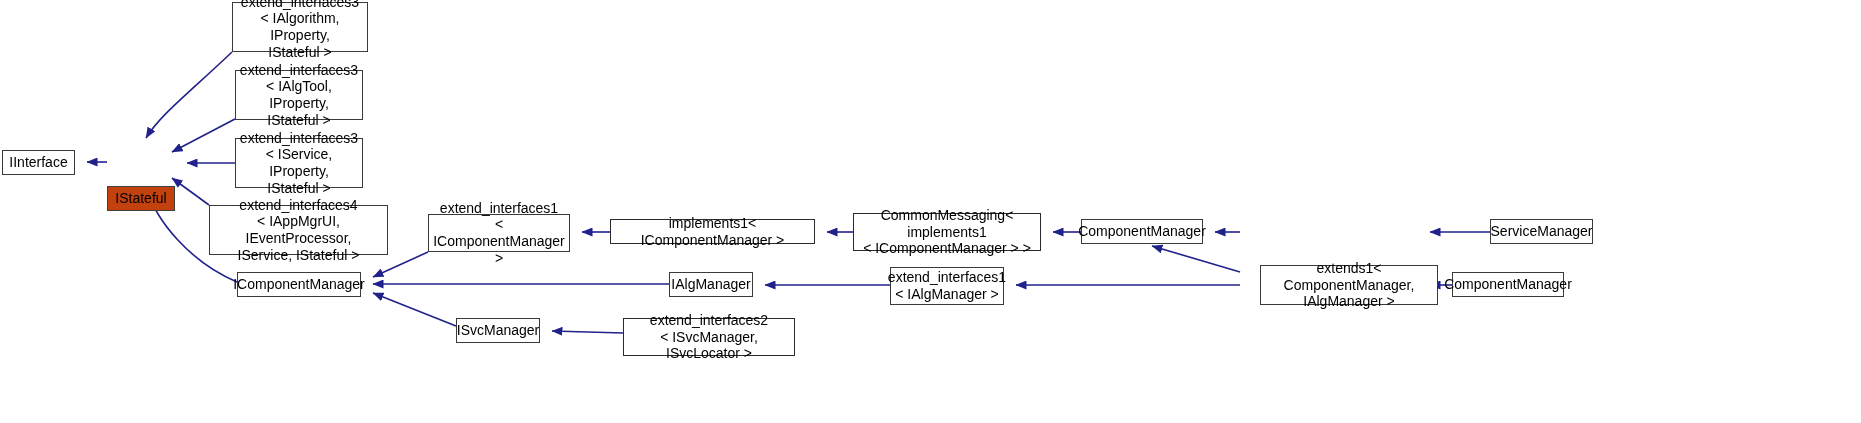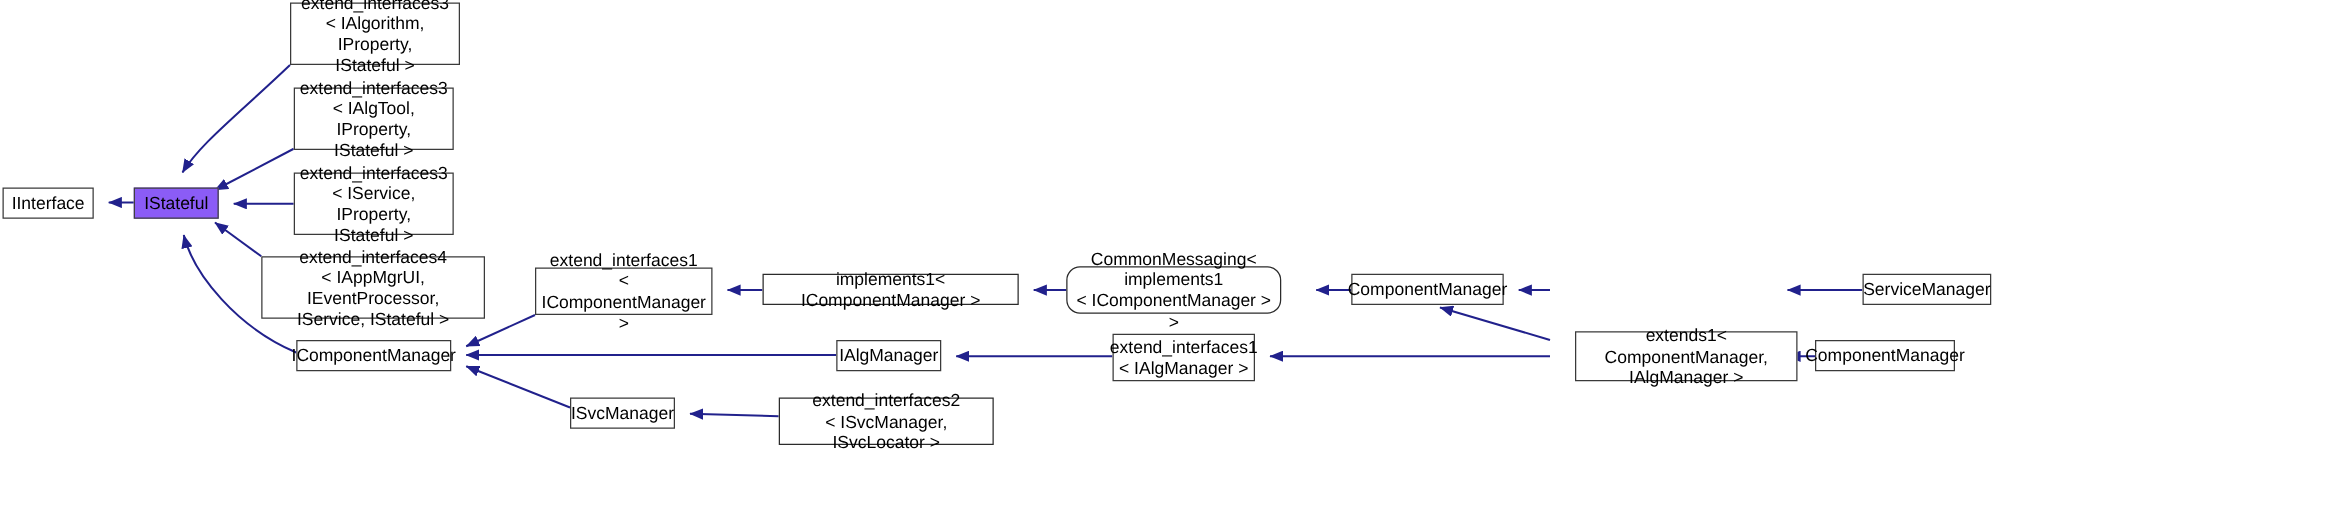--- a/index.html
+++ b/index.html
@@ -34,22 +34,23 @@
     align-items: center;
     justify-content: center;
     text-align: center;
     line-height: 1.18;
     font-size: 14px;
     white-space: pre-line;
     padding: 1px 4px;
     z-index: 2;
   }
   .node.current {
-    background: #8b5cf6;
+    background: #c2410c;
     border-color: #404040;
+    margin-top: 36px;
   }
   .node.thick {
     border-width: 1.3px;
     border-color: #3a3a3a;
   }
 </style>
 </head>
 <body>
 
 <div id="diagram">
@@ -129,21 +130,21 @@
   <div class="node thick" style="left:428px; top:214px; width:142px; height:38px;">extend_interfaces1
 &lt; IComponentManager &gt;</div>
 
   <div class="node" style="left:610px; top:219px; width:205px; height:25px;">implements1&lt; IComponentManager &gt;</div>
 
   <div class="node" style="left:623px; top:318px; width:172px; height:38px;">extend_interfaces2
 &lt; ISvcManager, ISvcLocator &gt;</div>
 
   <div class="node thick" style="left:669px; top:272px; width:84px;  height:25px;">IAlgManager</div>
 
-  <div class="node" style="left:853px; top:213px; width:172px; height:38px;border-radius:11px;">CommonMessaging&lt; implements1
+  <div class="node" style="left:853px; top:213px; width:188px; height:38px;">CommonMessaging&lt; implements1
 &lt; IComponentManager &gt; &gt;</div>
 
   <div class="node thick" style="left:890px; top:267px; width:114px; height:38px;">extend_interfaces1
 &lt; IAlgManager &gt;</div>
 
   <div class="node thick" style="left:1081px; top:219px; width:122px; height:25px;">ComponentManager</div>
 
 
   <div class="node thick" style="left:1240px; top:265px; width:178px; height:40px;margin-left:20px;">extends1&lt; ComponentManager,
 IAlgManager &gt;</div>

